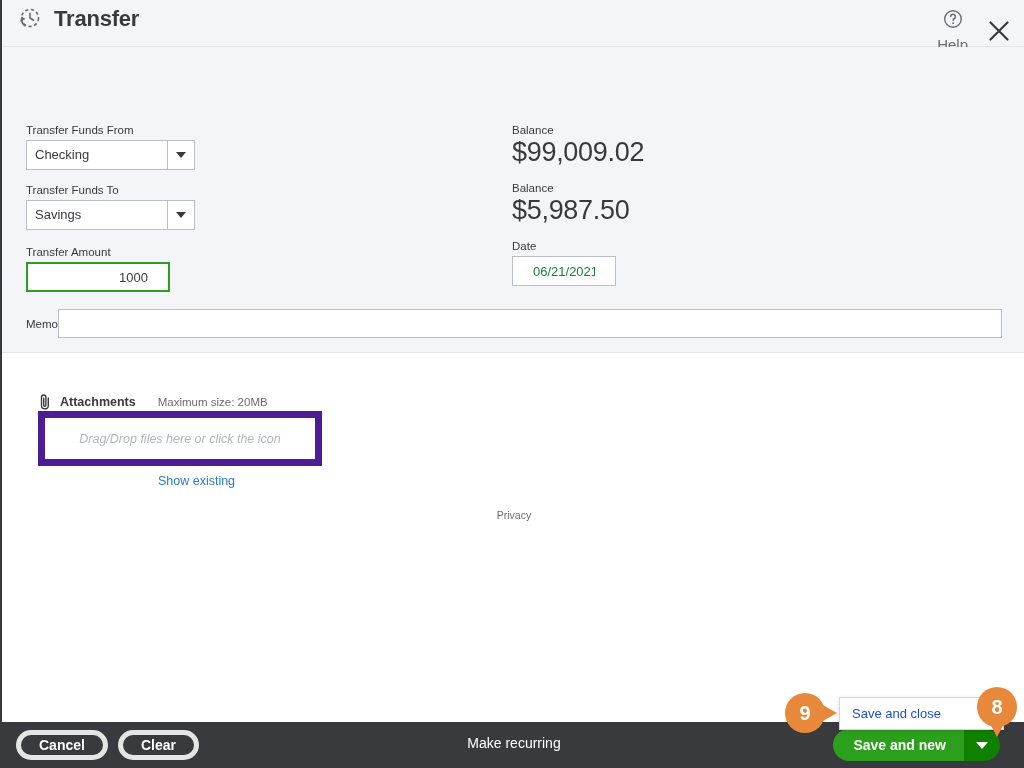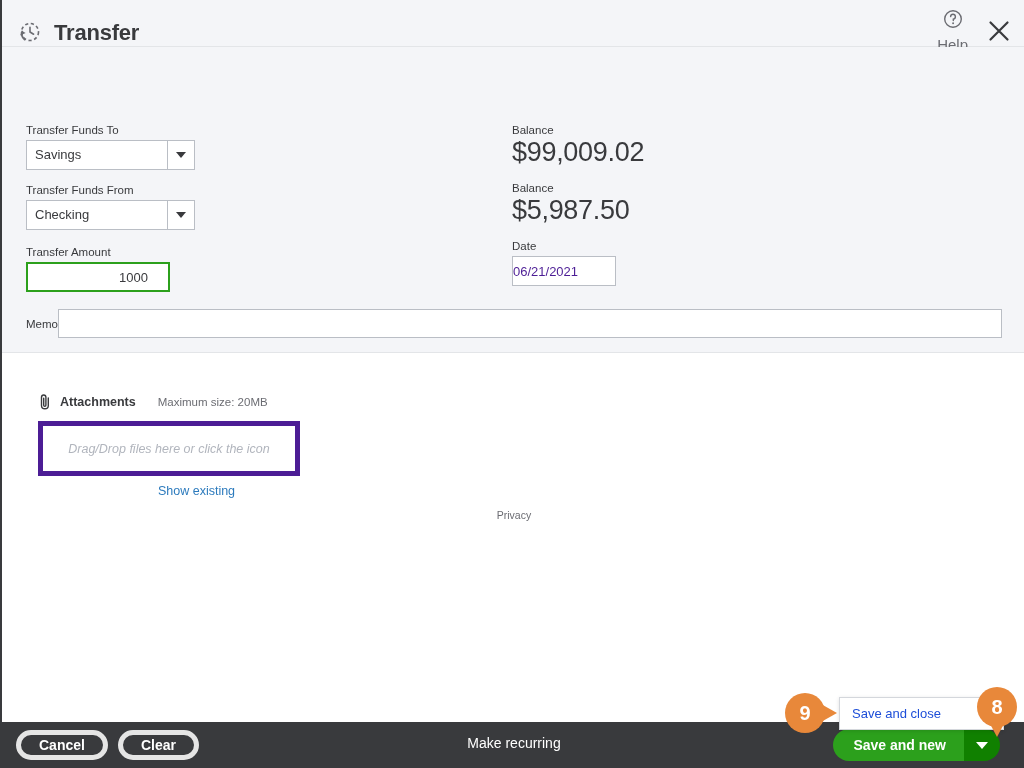--- a/index.html
+++ b/index.html
@@ -31,21 +31,21 @@
     position: absolute;
     left: 0; top: 0;
     width: 100%;
     height: 47px;
     background: #f4f5f8;
     border-bottom: 1px solid #e3e5e8;
     box-sizing: border-box;
   }
   .header-left {
     position: absolute;
-    left: 14px; top: 20px;
+    left: 14px; top: 6px;
     display: flex;
     align-items: center;
     gap: 12px;
   }
   .recurring-icon { width: 26px; height: 26px; display:block; }
   .page-title {
     font-size: 22px;
     font-weight: bold;
     color: #393a3d;
     letter-spacing: -0.2px;
@@ -155,22 +155,22 @@
     margin-bottom: 14px;
     letter-spacing: -0.3px;
   }
   .date-group { margin-top: 14px; }
   .date-input {
     width: 104px;
     height: 30px;
     border: 1px solid #babec5;
     background: #ffffff;
     font-size: 13px;
-    color: #4c1d95;
-    padding: 0 0;
+    color: #15803d;
+    padding: 0 20px;
     box-sizing: border-box;
     font-family: "Liberation Sans", sans-serif;
     outline: none;
   }
 
   
   .memo-row {
     position: absolute;
     left: 24px; top: 262px;
     display: flex;
@@ -211,24 +211,23 @@
     font-size: 12.5px;
     font-weight: bold;
     color: #393a3d;
   }
   .attach-max {
     font-size: 11.5px;
     color: #6b6c72;
     margin-left: 14px;
   }
   .dropzone {
-    margin-top: 10px;
-    width: 262px;
+    width: 284px;
     height: 55px;
-    border: 5px solid #4c1d95;
+    border: 7px solid #4c1d95;
     background: #ffffff;
     display: flex;
     align-items: center;
     justify-content: center;
     box-sizing: border-box;
   }
   .dropzone-text {
     font-size: 12.5px;
     font-style: italic;
     color: #b1b5bd;
@@ -418,33 +417,33 @@
         </svg>
       </span>
     </div>
   </div>
 
   <div class="form-panel">
 
     <div class="col-left">
 
       <div class="grp">
-        <div class="field-label">Transfer Funds To</div>
+        <div class="field-label">Transfer Funds From</div>
         <div class="combo">
-          <div class="combo-input">Savings</div>
+          <div class="combo-input">Checking</div>
           <div class="combo-btn">
             <span class="caret"></span>
           </div>
         </div>
       </div>
 
       <div class="grp">
-        <div class="field-label">Transfer Funds From</div>
+        <div class="field-label">Transfer Funds To</div>
         <div class="combo">
-          <div class="combo-input">Checking</div>
+          <div class="combo-input">Savings</div>
           <div class="combo-btn">
             <span class="caret"></span>
           </div>
         </div>
       </div>
 
       <div class="amount-wrap">
         <div class="field-label">Transfer Amount</div>
         <input class="amount-input" type="text" value="1000" style="">
       </div>

